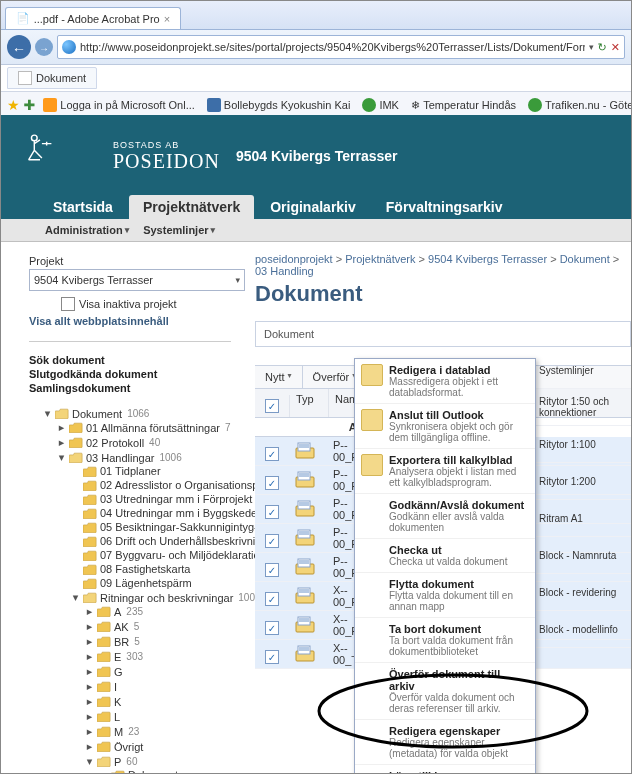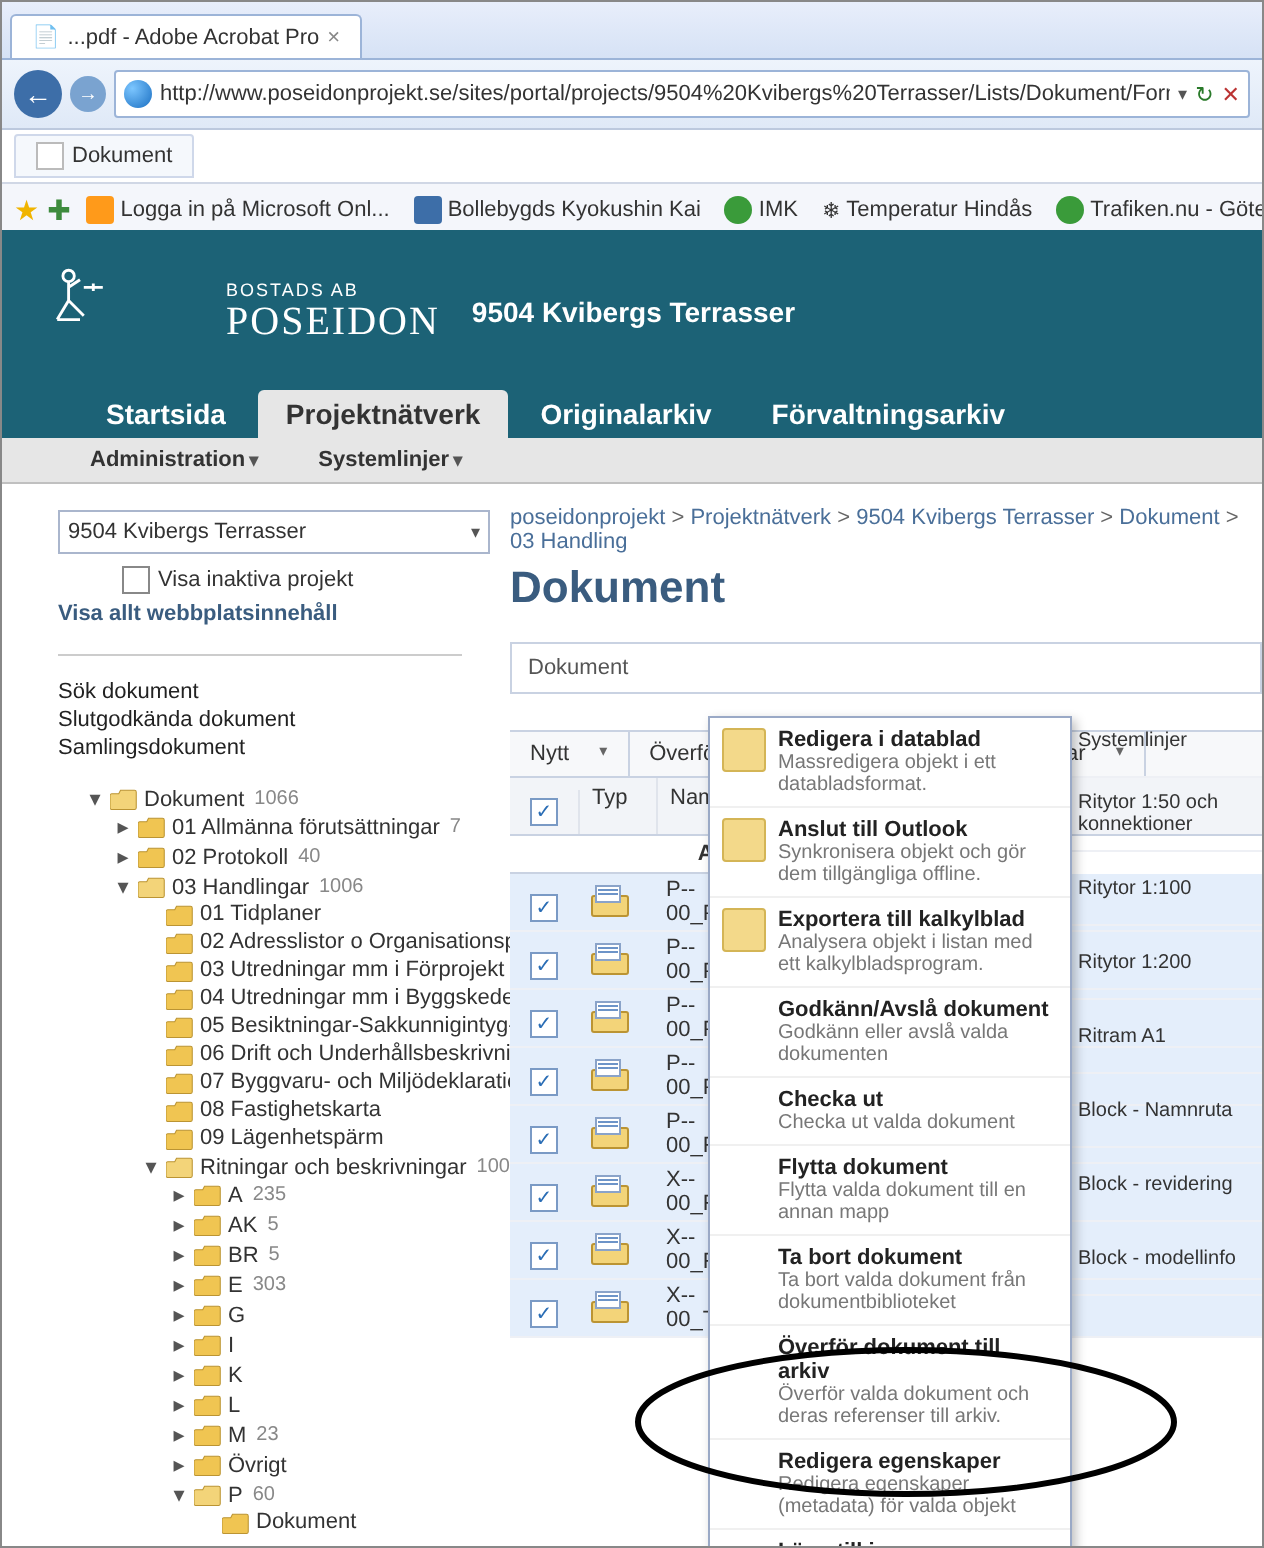--- a/index.html
+++ b/index.html
@@ -29,49 +29,49 @@
   .banner{height:82px;background:#1c6276;display:flex;align-items:center;padding:0 20px;color:#fff;gap:10px;}
   .logo{display:flex;align-items:center;gap:6px;}
   .logosvg{width:38px;height:52px;}
   .logotxt{display:flex;flex-direction:column;margin-left:48px;}
   .logosmall{font-size:9px;letter-spacing:1px;}
   .logobig{font-family:Georgia,serif;font-size:20px;letter-spacing:1px;}
   .bannerTitle{font-size:14px;font-weight:bold;margin-left:6px;}
   .topnav{height:22px;background:#1c6276;display:flex;align-items:flex-end;gap:2px;padding:0 38px;}
   .topnav a{color:#fff;text-decoration:none;padding:4px 14px;font-size:14px;border-radius:3px 3px 0 0;font-weight:bold;}
   .topnav a.active{background:#e6e6e6;color:#333;}
-  .subnav{height:22px;background:#e6e6e6;border-bottom:1px solid #c0c0c0;display:flex;align-items:center;gap:18px;padding:0 38px;font-size:11px;}
+  .subnav{height:22px;background:#e6e6e6;border-bottom:1px solid #c0c0c0;display:flex;align-items:center;gap:2px;padding:0 38px;font-size:11px;}
   .subnav .mitem{padding:2px 6px;font-weight:bold;display:flex;align-items:center;gap:2px;}
   
   .cols{display:flex;position:absolute;top:126px;left:0;right:0;bottom:0;}
   .leftcol{width:240px;padding:14px 10px 0 28px;box-sizing:border-box;}
   .bc{font-size:11px;color:#666;padding:8px 0 4px;}
   .bc a{color:#4a6f99;text-decoration:none;}
   .h1{font-size:22px;color:#3a5c7f;margin:0 0 14px;}
   .rightcol{flex:1;padding:4px 0 0 14px;position:relative;}
   .projlabel{font-size:11px;margin-bottom:2px;}
   .projsel{width:206px;height:20px;border:1px solid #aab6cd;background:#fff;font-size:11px;padding:0 4px;display:flex;align-items:center;justify-content:space-between;}
   .chk{display:flex;align-items:center;gap:4px;margin-top:6px;font-size:11px;padding-left:32px;}
   .chkbox{width:12px;height:12px;border:1px solid #888;background:#fff;}
   .link{color:#3a5c7f;text-decoration:none;}
   .leftgroup{margin-top:14px;border-top:1px solid #ccc;padding-top:10px;}
-  .leftnav{font-size:11px;font-weight:normal;margin:2px 0;color:#222;}
+  .leftnav{font-size:11px;font-weight:bold;margin:2px 0;color:#222;}
   .tree{margin-top:12px;font-size:11px;}
   .tree ul{list-style:none;margin:0;padding-left:14px;}
   .tree li{padding:1px 0;white-space:nowrap;display:flex;align-items:center;gap:3px;}
   .tree li.hassub{display:block;}
   .tree li.hassub > .row{display:flex;align-items:center;gap:3px;}
   .fld{width:14px;height:11px;flex-shrink:0;}
   .tw{width:9px;text-align:center;color:#555;flex-shrink:0;}
   .cnt{color:#888;font-size:10px;margin-left:2px;}
   
   .docbox{border:1px solid #c9d2e2;}
   .docbox .dh{padding:6px 8px;font-size:11px;color:#555;}
   .toolbar{display:flex;border:1px solid #c9d2e2;border-left:none;border-right:none;background:#f7f8fa;}
-  .tb{padding:5px 10px;border-right:1px solid #c9d2e2;display:flex;align-items:flex-start;gap:15px;font-size:11px;cursor:default;}
+  .tb{padding:5px 10px;border-right:1px solid #c9d2e2;display:flex;align-items:flex-start;gap:3px;font-size:11px;cursor:default;}
   .tb .dd{font-size:8px;color:#666;}
   .gridhead{display:flex;background:#f2f4f8;border-bottom:1px solid #c9d2e2;font-size:11px;}
   .gridhead .gc{padding:4px 6px;border-right:1px solid #e0e4ec;}
   .gc.chk{width:22px;display:flex;justify-content:center;}
   .gc.typ{width:26px;}
   .gc.namn{width:86px;}
   .antal{padding:3px 6px;font-size:11px;font-weight:bold;text-align:right;width:146px;border-bottom:1px solid #c9d2e2;box-sizing:border-box;}
   .rows .r{display:flex;align-items:center;border-bottom:1px solid #eef0f5;height:28px;}
   .rows .r.sel{background:#e4eefb;}
   .rows .rc{padding:0 6px;font-size:11px;}
@@ -181,20 +181,21 @@
         </span>
       <span class="mitem">
           <span>Systemlinjer</span>
           <span class="arrow">▾</span>
         </span>
     </div>
 
     <div class="cols">
 
       <div class="leftcol">
+        <div class="projlabel">Projekt</div>
         <div class="projsel">
           <span>9504 Kvibergs Terrasser</span>
           <span class="arrow">▾</span>
         </div>
         <div class="chk">
           <span class="chkbox"></span>
           <span>Visa inaktiva projekt</span>
         </div>
         <a class="link" style="display:block;margin-top:4px;font-weight:bold;">Visa allt webbplatsinnehåll</a>
 

